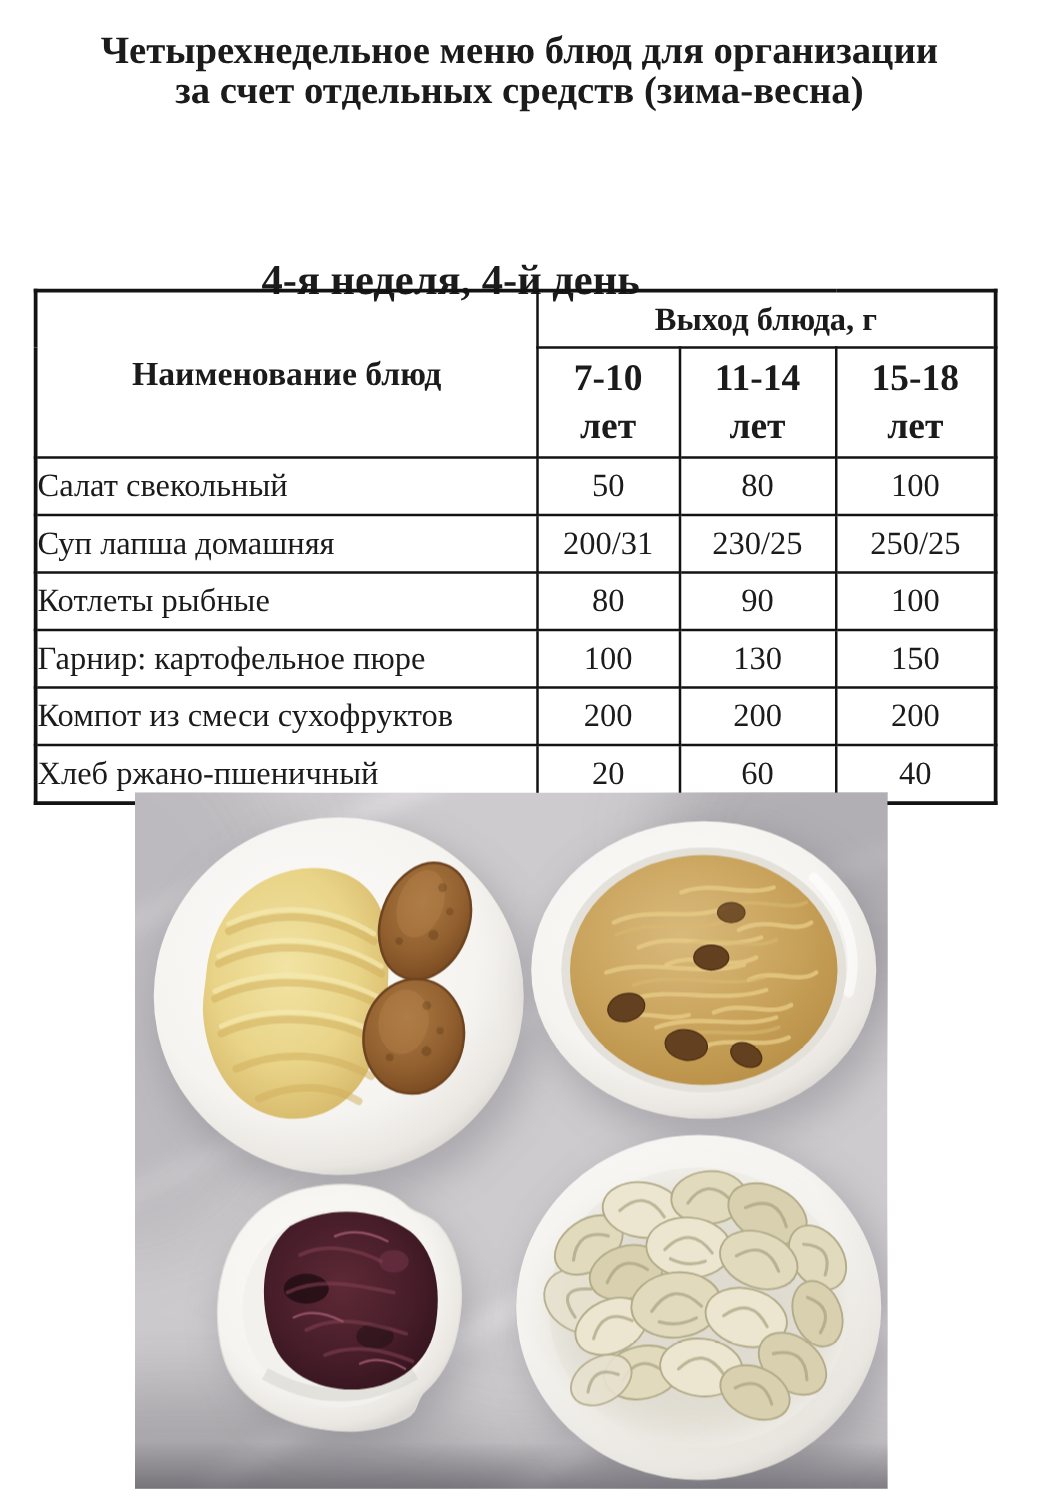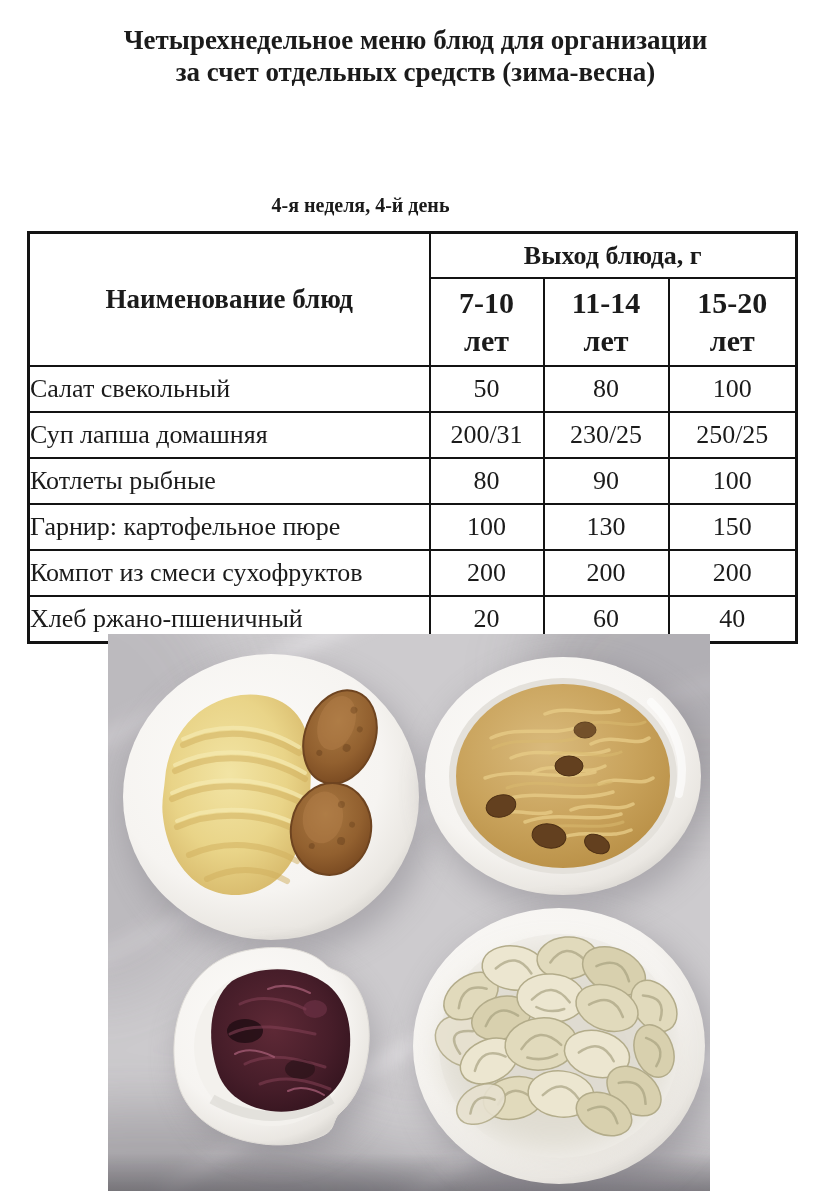--- a/index.html
+++ b/index.html
@@ -6,25 +6,25 @@
   body{
     width:831px;height:1200px;
     background:#ffffff;
     font-family:"Liberation Serif","DejaVu Serif",serif;
     color:var(--text,#1b1b1b);
     position:relative;
     overflow:hidden;
   }
   .page-title{
     position:absolute;top:24px;left:0;width:831px;
-    text-align:center;font-weight:bold;font-size:27px;line-height:32px;
+    text-align:center;font-weight:bold;font-size:31px;line-height:32px;
   }
   .doc-subtitle{
-    position:absolute;top:194px;left:0;width:721px;
-    text-align:center;font-weight:bold;font-size:20px;
+    position:absolute;top:206px;left:0;width:721px;
+    text-align:center;font-weight:bold;font-size:34px;
   }
   table.menu{
     position:absolute;top:231px;left:27px;
     border-collapse:collapse;table-layout:fixed;
     width:768px;
     border:3px solid var(--table_border,#131313);
     font-size:26px;
   }
   table.menu th,table.menu td{
     border:2px solid var(--table_border,#131313);
@@ -80,21 +80,21 @@
       <tr>
         <th class="age-col">
           <div>7-10</div>
           <div>лет</div>
         </th>
         <th class="age-col">
           <div>11-14</div>
           <div>лет</div>
         </th>
         <th class="age-col">
-          <div>15-20</div>
+          <div>15-18</div>
           <div>лет</div>
         </th>
       </tr>
     </thead>
     <tbody>
       <tr>
         <td class="name">Салат свекольный</td>
         <td class="val">50</td>
         <td class="val">80</td>
         <td class="val">100</td>

